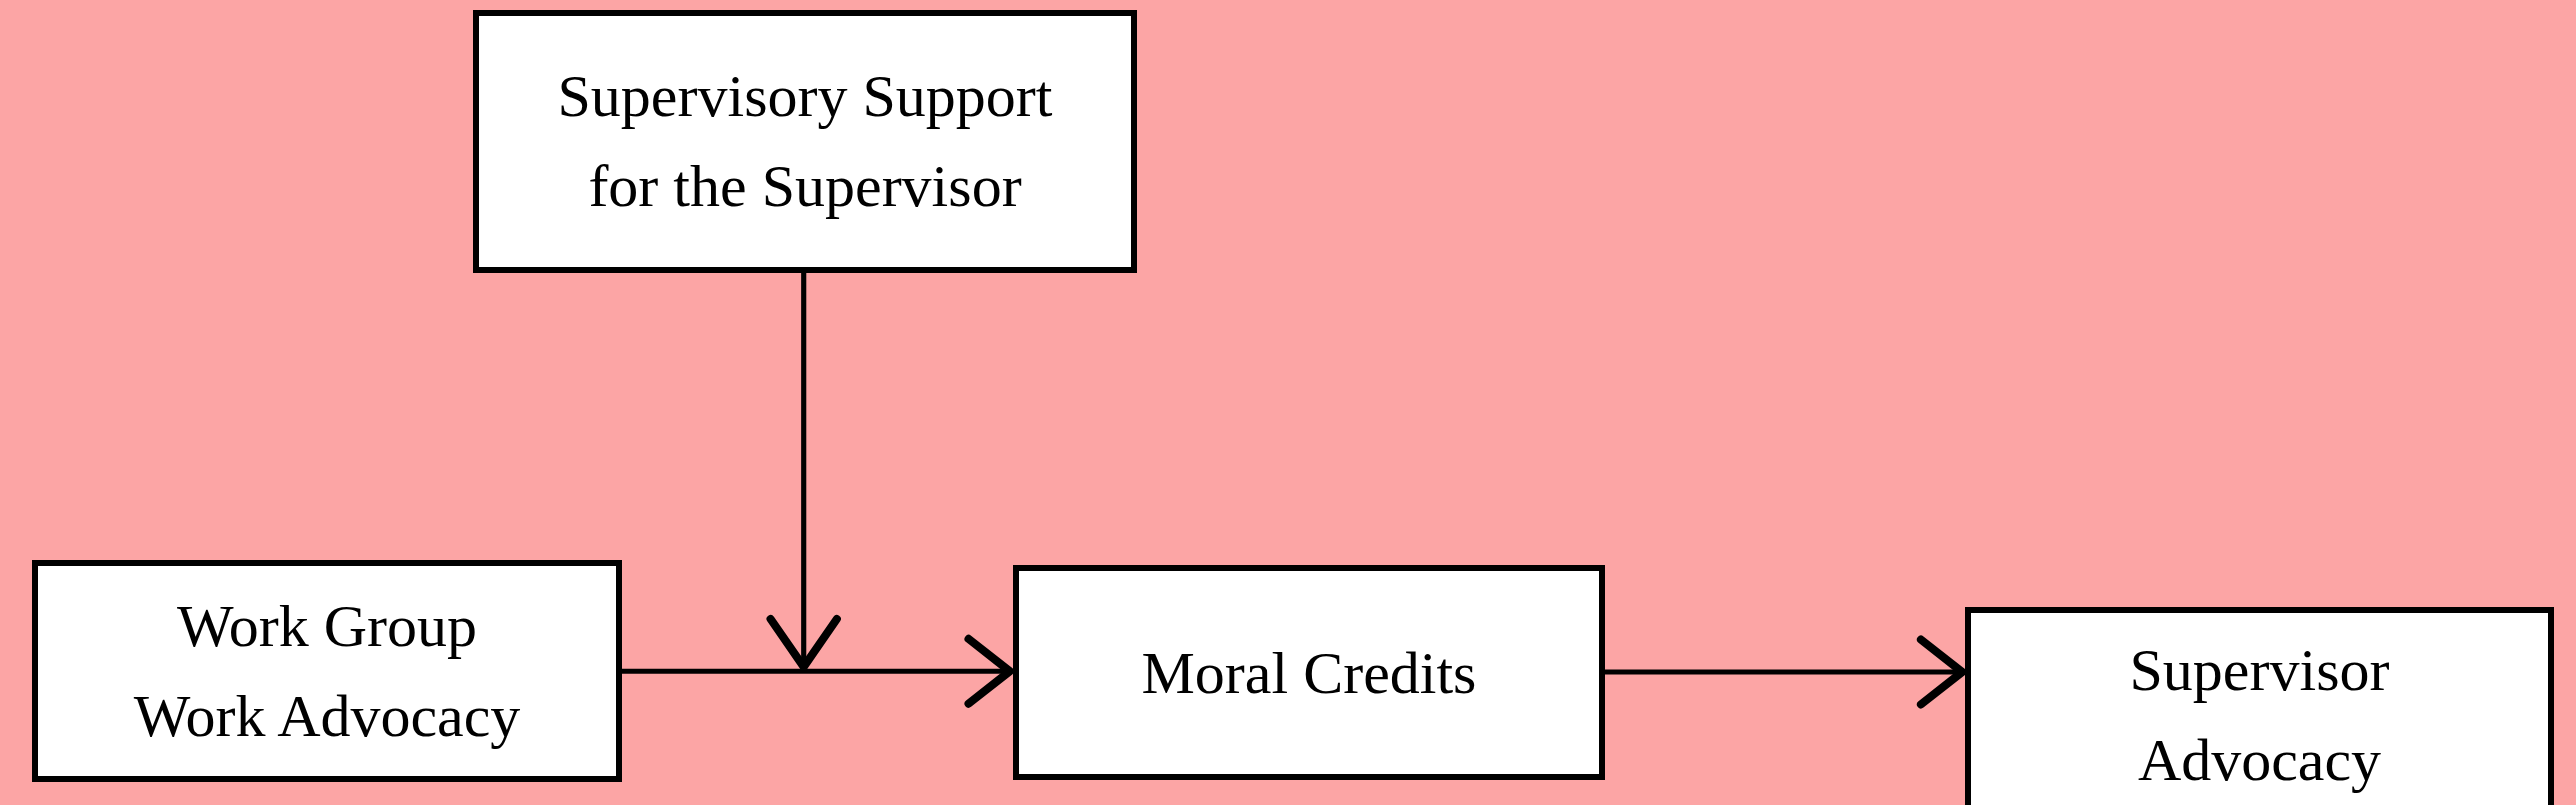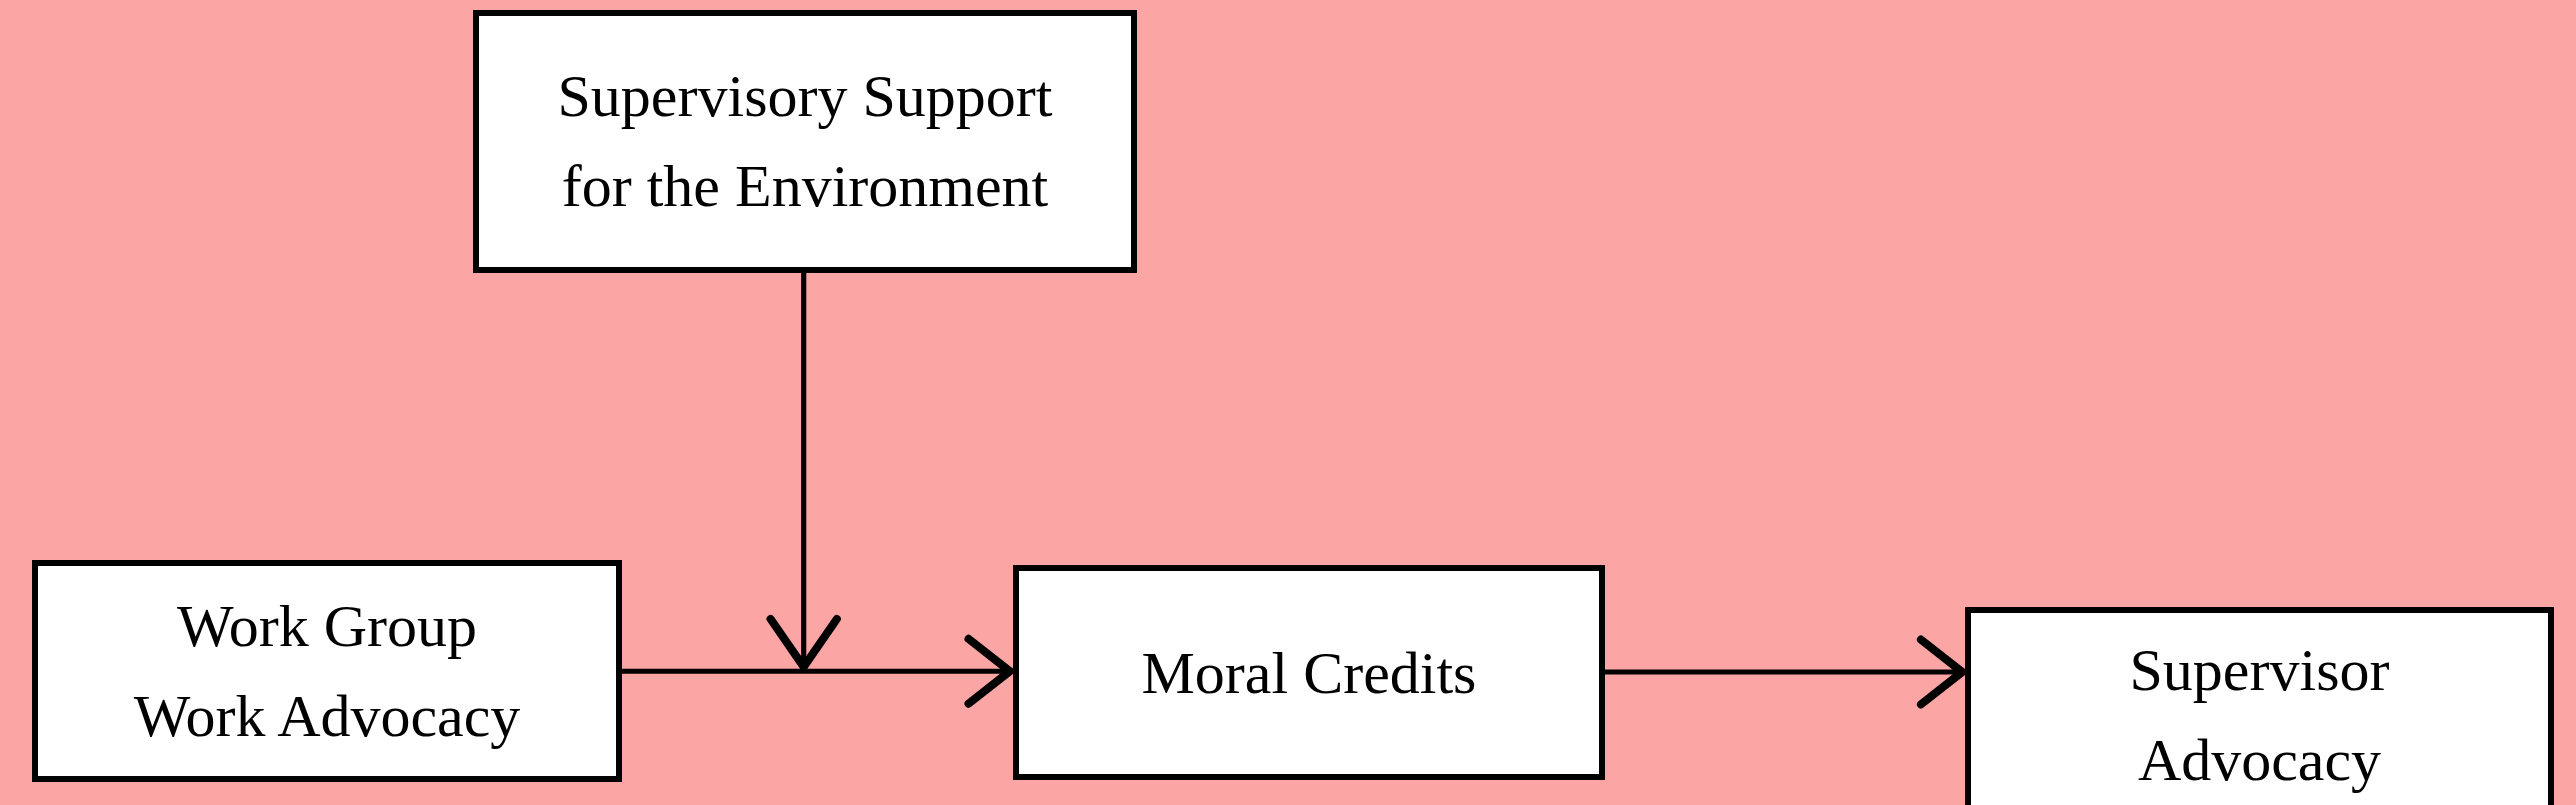--- a/index.html
+++ b/index.html
@@ -61,21 +61,21 @@
     </g>
 
     <g stroke="#000000" fill="none">
       <line x1="2176" y1="913" x2="2660" y2="913" stroke-width="7"></line>
       <polyline points="2610,869 2666,913 2610,957" stroke-width="11" stroke-linecap="round" stroke-linejoin="round"></polyline>
     </g>
   </svg>
 
   <div class="node" id="node-supervisory-support">
     <span>Supervisory Support</span>
-    <span>for the Environment</span>
+    <span>for the Supervisor</span>
   </div>
 
   <div class="node" id="node-work-group">
     <span>Work Group</span>
     <span>Work Advocacy</span>
   </div>
 
   <div class="node" id="node-moral-credits">
     <span>Moral Credits</span>
   </div>

